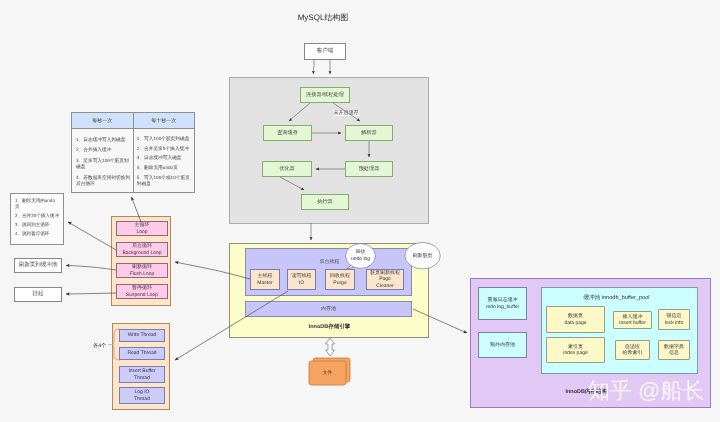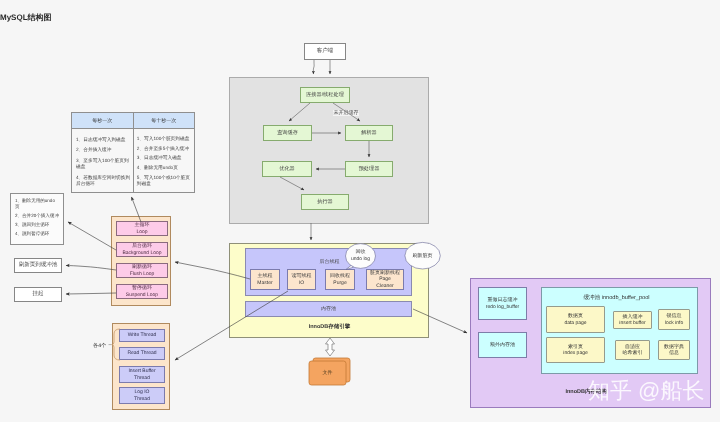--- a/index.html
+++ b/index.html
@@ -7,21 +7,21 @@
     width:720px;height:422px;overflow:hidden;
     background:#f6f6f6;
     font-family:"Liberation Sans",sans-serif;
     color:#333;
     -webkit-font-smoothing:antialiased;
     text-rendering:geometricPrecision;
   }
   #stage{position:relative;width:720px;height:422px;}
   .abs{position:absolute;box-sizing:border-box;}
   svg.layer{position:absolute;left:0;top:0;width:720px;height:422px;pointer-events:none;}
-  .title{position:absolute;left:0;top:13px;width:646px;font-size:8px;font-weight:bold;color:#2b2b2b;letter-spacing:0px;}
+  .title{position:absolute;left:0;top:13px;width:646px;text-align:center;font-size:8px;font-weight:normal;color:#2b2b2b;letter-spacing:0px;}
 
   .node{display:flex;align-items:center;justify-content:center;text-align:center;line-height:1.25;}
   .white-node{background:#fff;border:1px solid #868686;font-size:5.5px;color:#444;}
   .green-node{background:#e4f7d4;border:1px solid #86ab6e;font-size:5.2px;color:#3d3d3d;}
 
   .server-box{left:229px;top:77px;width:200px;height:147px;background:#e2e2e2;border:1px solid #ababab;}
 
   #client{left:304px;top:43px;width:42px;height:17px;}
   #n-conn{left:300px;top:87px;width:50px;height:16px;}
   #n-qcache{left:263px;top:125px;width:49px;height:16px;}

